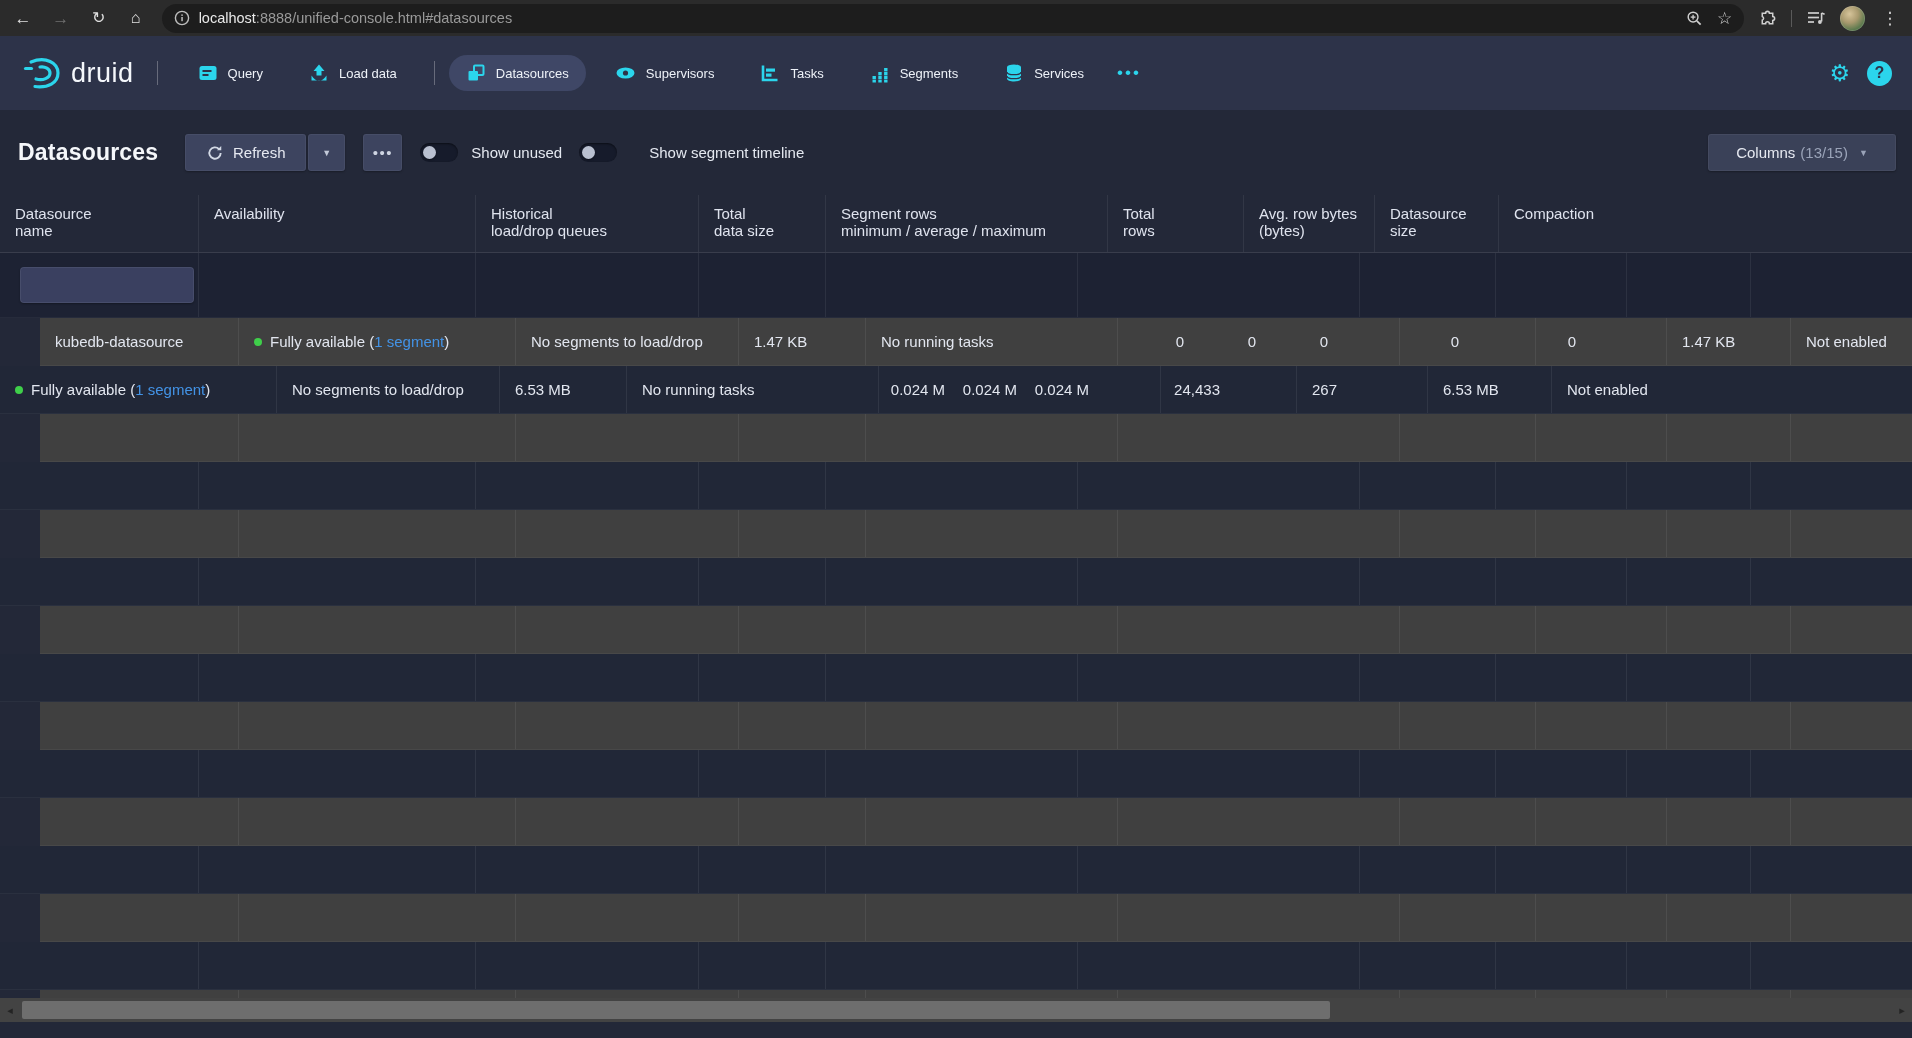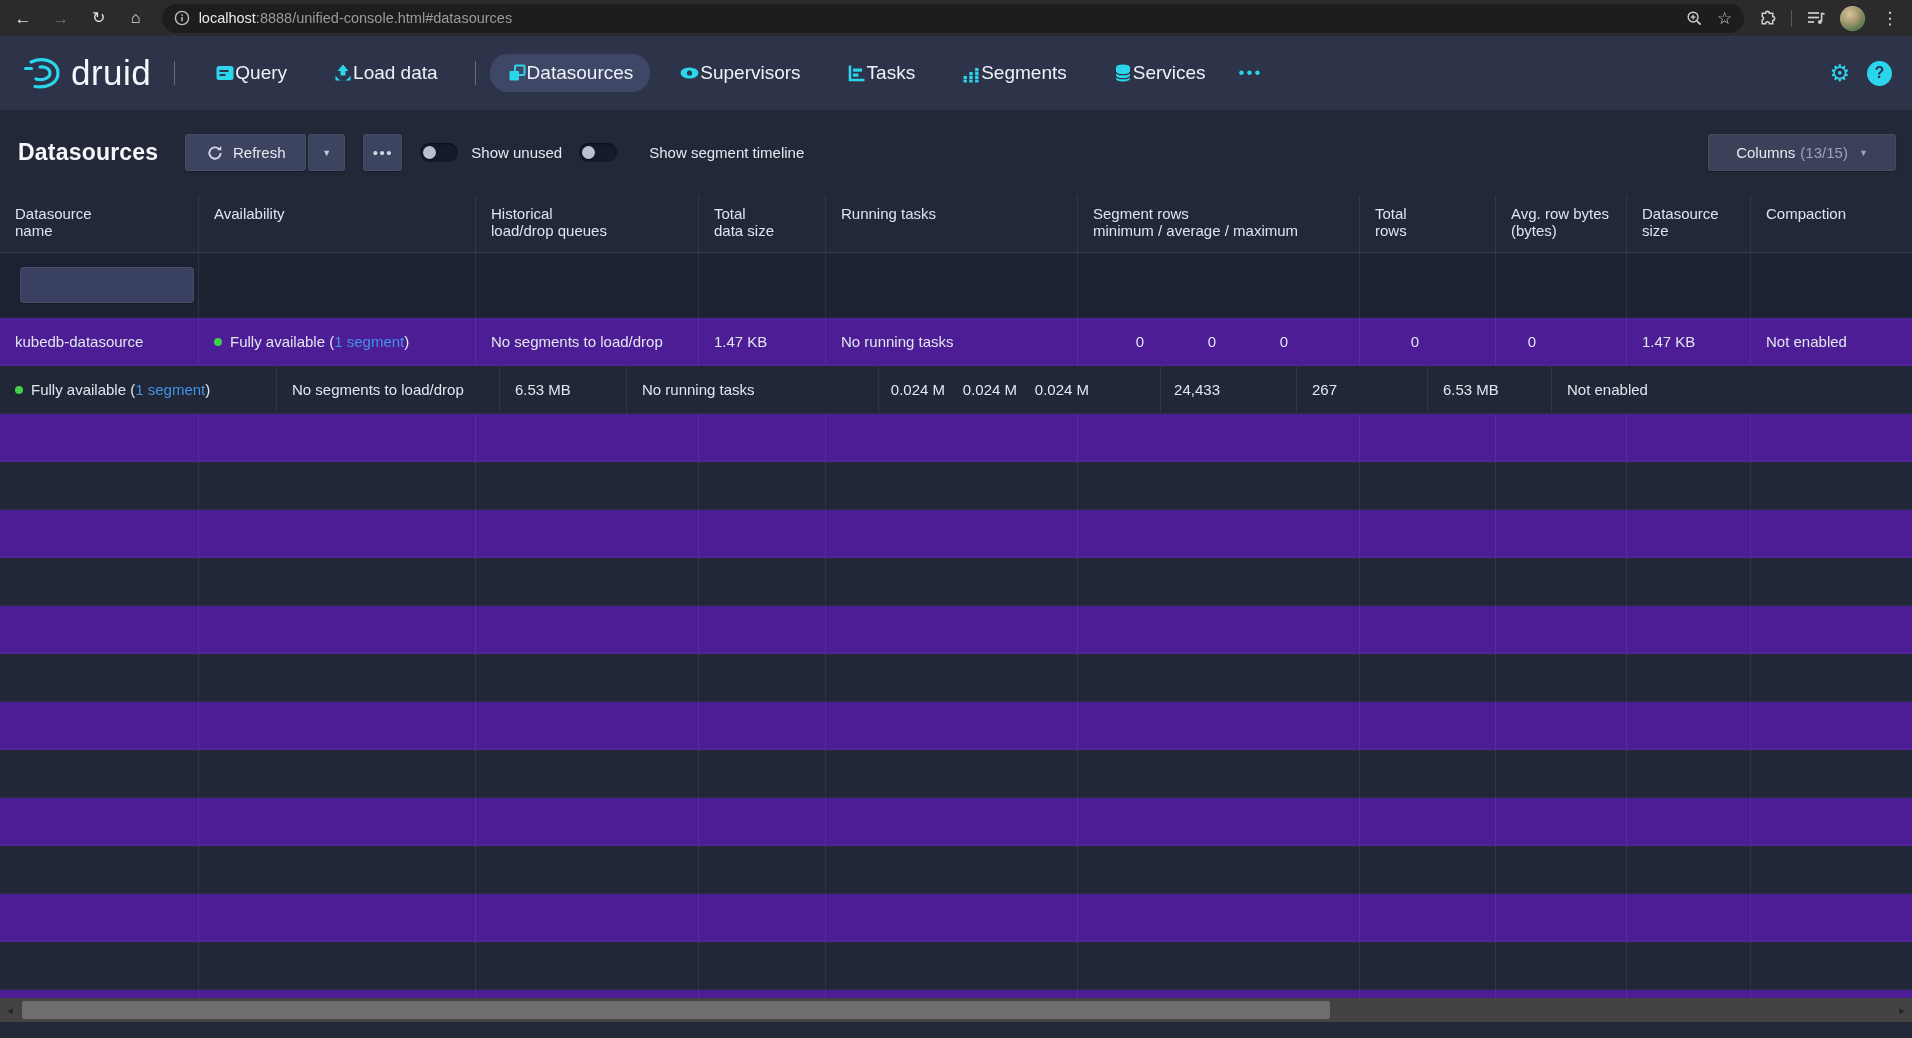--- a/index.html
+++ b/index.html
@@ -28,24 +28,24 @@
   .star{color:#cfcfcf;font-size:17px;}
   .after-box{margin-left:14px;display:flex;align-items:center;}
   .vsep{width:1px;height:17px;background:#5a5a5a;margin-left:14px;}
   .avatar{width:25px;height:25px;border-radius:50%;margin-left:14px;
     background:radial-gradient(circle at 38% 32%,#d6c49a 0%,#a99a6f 38%,#5d7a4e 70%,#3c5a38 100%);
     box-shadow:inset 0 0 0 1px rgba(255,255,255,.15);}
   .kebab{color:#d4d4d4;font-size:17px;margin-left:15px;margin-right:12px;}
   
   .navbar{height:74px;background:#2d3349;display:flex;align-items:center;padding:0 20px 0 22px;box-sizing:border-box;}
   .brand{display:flex;align-items:center;cursor:pointer;}
-  .brand .word{color:#f4f7fb;font-size:35px;letter-spacing:.5px;margin-left:7px;}
+  .brand .word{color:#f4f7fb;font-size:27px;letter-spacing:.5px;margin-left:7px;}
   .nsep{width:1px;height:24px;background:rgba(255,255,255,.28);margin:0 23px;}
   .navtab{display:flex;align-items:center;padding:8px 17px;border-radius:18px;cursor:pointer;margin-right:12px;}
-  .navtab .lbl{color:#eef2f8;font-size:19px;white-space:nowrap;}
+  .navtab .lbl{color:#eef2f8;font-size:13px;margin-left:10px;white-space:nowrap;}
   .navtab.active{background:#3f4766;}
   .navmore{color:#2bd5ec;font-size:17px;letter-spacing:2px;cursor:pointer;margin-left:4px;}
   .navright{margin-left:auto;display:flex;align-items:center;gap:17px;}
   .gear{color:#2bd5ec;font-size:23px;line-height:1;cursor:pointer;}
   .helpdot{width:25px;height:25px;border-radius:50%;background:#2bd5ec;color:#2d3349;
     font-weight:bold;font-size:16px;display:flex;align-items:center;justify-content:center;cursor:pointer;}
   
   .viewheader{height:85px;display:flex;align-items:center;padding-left:18px;box-sizing:border-box;}
   .vtitle{color:#f5f7fa;font-size:23px;font-weight:bold;margin:0 27px 0 0;letter-spacing:.2px;}
   .btn{background:#3d445f;border-radius:3px;height:37px;display:flex;align-items:center;justify-content:center;
@@ -65,21 +65,21 @@
   .table{position:relative;}
   .thead,.tr{display:flex;}
   .td,.th{box-sizing:border-box;border-right:1px solid rgba(255,255,255,.07);flex:none;}
   .c0{width:199px}.c1{width:277px}.c2{width:223px}.c3{width:127px}.c4{width:252px}
   .c5{width:282px}.c6{width:136px}.c7{width:131px}.c8{width:124px}.c9{width:161px;border-right:none;}
   .thead{height:57px;border-bottom:1px solid rgba(255,255,255,.10);background:#232838;cursor:pointer;}
   .th{padding:10px 10px 0 15px;color:#dfe3ee;font-size:15px;line-height:17px;}
   .th div{white-space:nowrap;overflow:hidden;}
   .tr{height:47px;border-bottom:1px solid rgba(255,255,255,.045);}
   .tr.filter{height:64px;background:#1d2233;}
-  .tr.light{background:#4c1d95;}
+  .tr.light{background:#404040;margin-left:40px;}
   .tr.dark{background:#212737;}
   .td{display:flex;align-items:center;padding-left:15px;color:#e2e6ef;font-size:15px;white-space:nowrap;overflow:hidden;}
   .filter .td{padding-left:0;}
   .filter input{
     margin-left:20px;width:174px;height:36px;border:none;border-radius:4px;background:#3a4060;
     box-shadow:inset 0 0 0 1px rgba(255,255,255,.07),0 1px 2px rgba(0,0,0,.3);
     color:#f0f2f8;font-size:15px;padding:0 10px;box-sizing:border-box;outline:none;font-family:"Liberation Sans",sans-serif;}
   .dot{width:8px;height:8px;border-radius:50%;background:#3fcf4a;margin-right:8px;flex:none;}
   .alink{color:#4393e6;cursor:pointer;}
   .segcell{padding-left:0;}
@@ -293,24 +293,20 @@
         <div></div>
       </div>
     <div class="th c2">
         <div>Historical</div>
         <div>load/drop queues</div>
       </div>
     <div class="th c3">
         <div>Total</div>
         <div>data size</div>
       </div>
-    <div class="th c4">
-        <div>Running tasks</div>
-        <div></div>
-      </div>
     <div class="th c5">
         <div>Segment rows</div>
         <div>minimum / average / maximum</div>
       </div>
     <div class="th c6">
         <div>Total</div>
         <div>rows</div>
       </div>
     <div class="th c7">
         <div>Avg. row bytes</div>

